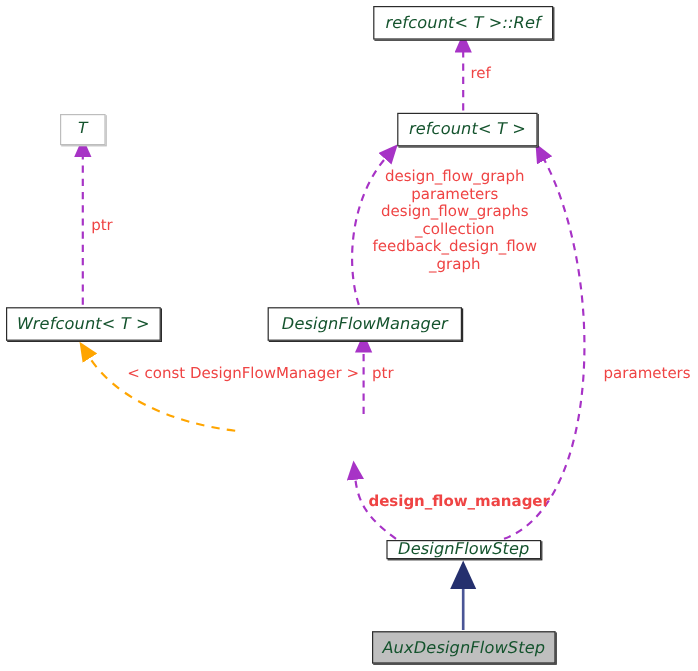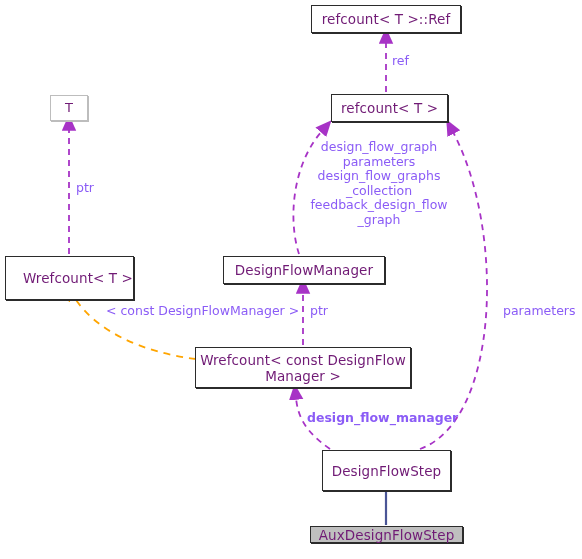--- a/index.html
+++ b/index.html
@@ -27,42 +27,43 @@
   .node {
     position: absolute;
     box-sizing: border-box;
     background: #ffffff;
     border: 1px solid #2b2b2b;
     box-shadow: 1px 1px 0 0 #2b2b2b;
     display: flex;
     align-items: center;
     justify-content: center;
     text-align: center;
-    color: #701a75;
+    color: #14532d;
     font-size: 13.5px;
     line-height: 16px;
     letter-spacing: 0.1px;
     z-index: 5;
     white-space: pre-line;
+    font-style: italic;
   }
   .node.template-param {
     border: 1px solid #bdbdbd;
     box-shadow: 1px 1px 0 0 #bdbdbd;
     font-size: 13px;
   }
   .node.current {
     background: #bfbfbf;
     border: 1px solid #2b2b2b;
     box-shadow: 1px 1px 0 0 #2b2b2b;
   }
   .edge-label {
     position: absolute;
     font-size: 12.5px;
     line-height: 14.5px;
-    color: #8b5cf6;
+    color: #ef4444;
     z-index: 6;
     white-space: pre-line;
     text-align: center;
   }
   .edge-label.left-align { text-align: left; }
 </style>
 </head>
 <body>
 
 <div id="diagram-root">
@@ -102,38 +103,34 @@
   </div>
 
   <div class="node template-param" style="left:50px; top:95px; width:38px; height:26px;">
     <span>T</span>
   </div>
 
   <div class="node" style="left:331px; top:94px; width:117px; height:28px;">
     <span>refcount&lt; T &gt;</span>
   </div>
 
-  <div class="node" style="left:5px; top:256px; width:129px; height:44px;justify-content:flex-end;">
+  <div class="node" style="left:5px; top:256px; width:129px; height:28px;">
     <span>Wrefcount&lt; T &gt;</span>
   </div>
 
   <div class="node" style="left:223px; top:256px; width:162px; height:28px;text-align:right;">
     <span>DesignFlowManager</span>
   </div>
 
-  <div class="node" style="left:195px; top:347px; width:216px; height:41px;">
-    <span>Wrefcount&lt; const DesignFlow
-Manager &gt;</span>
-  </div>
 
-  <div class="node" style="left:322px; top:450px; width:129px; height:41px;">
+  <div class="node" style="left:322px; top:450px; width:129px; height:16px;">
     <span>DesignFlowStep</span>
   </div>
 
-  <div class="node current" style="left:310px; top:526px; width:153px; height:17px;">
+  <div class="node current" style="left:310px; top:526px; width:153px; height:27px;">
     <span>AuxDesignFlowStep</span>
   </div>
 
   <div class="edge-label left-align" style="left:392px; top:54px;">ref</div>
 
   <div class="edge-label left-align" style="left:76px; top:181px;">ptr</div>
 
   <div class="edge-label" style="left:298px; top:140px; width:162px;">design_flow_graph
 parameters
 design_flow_graphs

